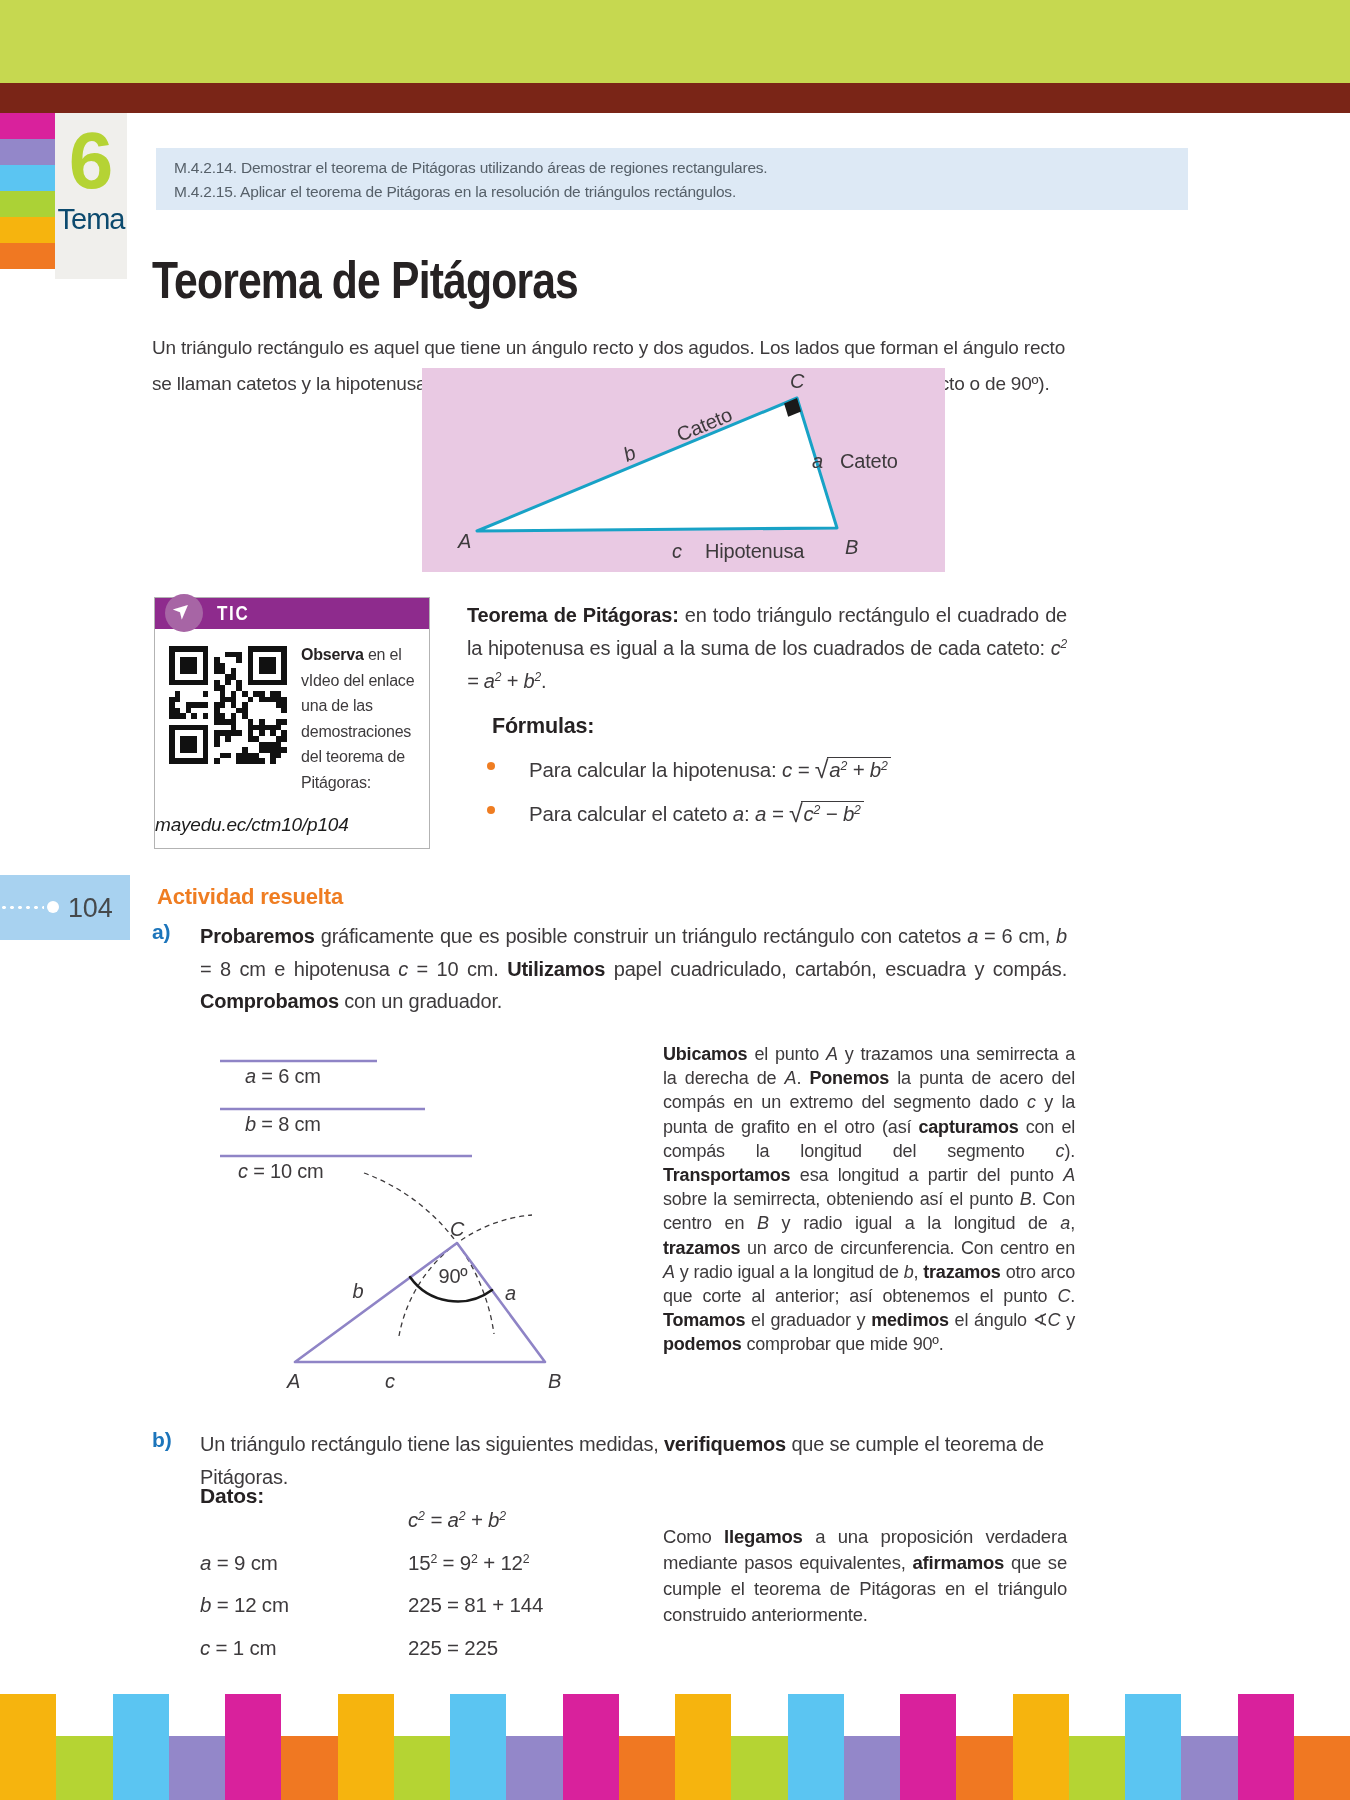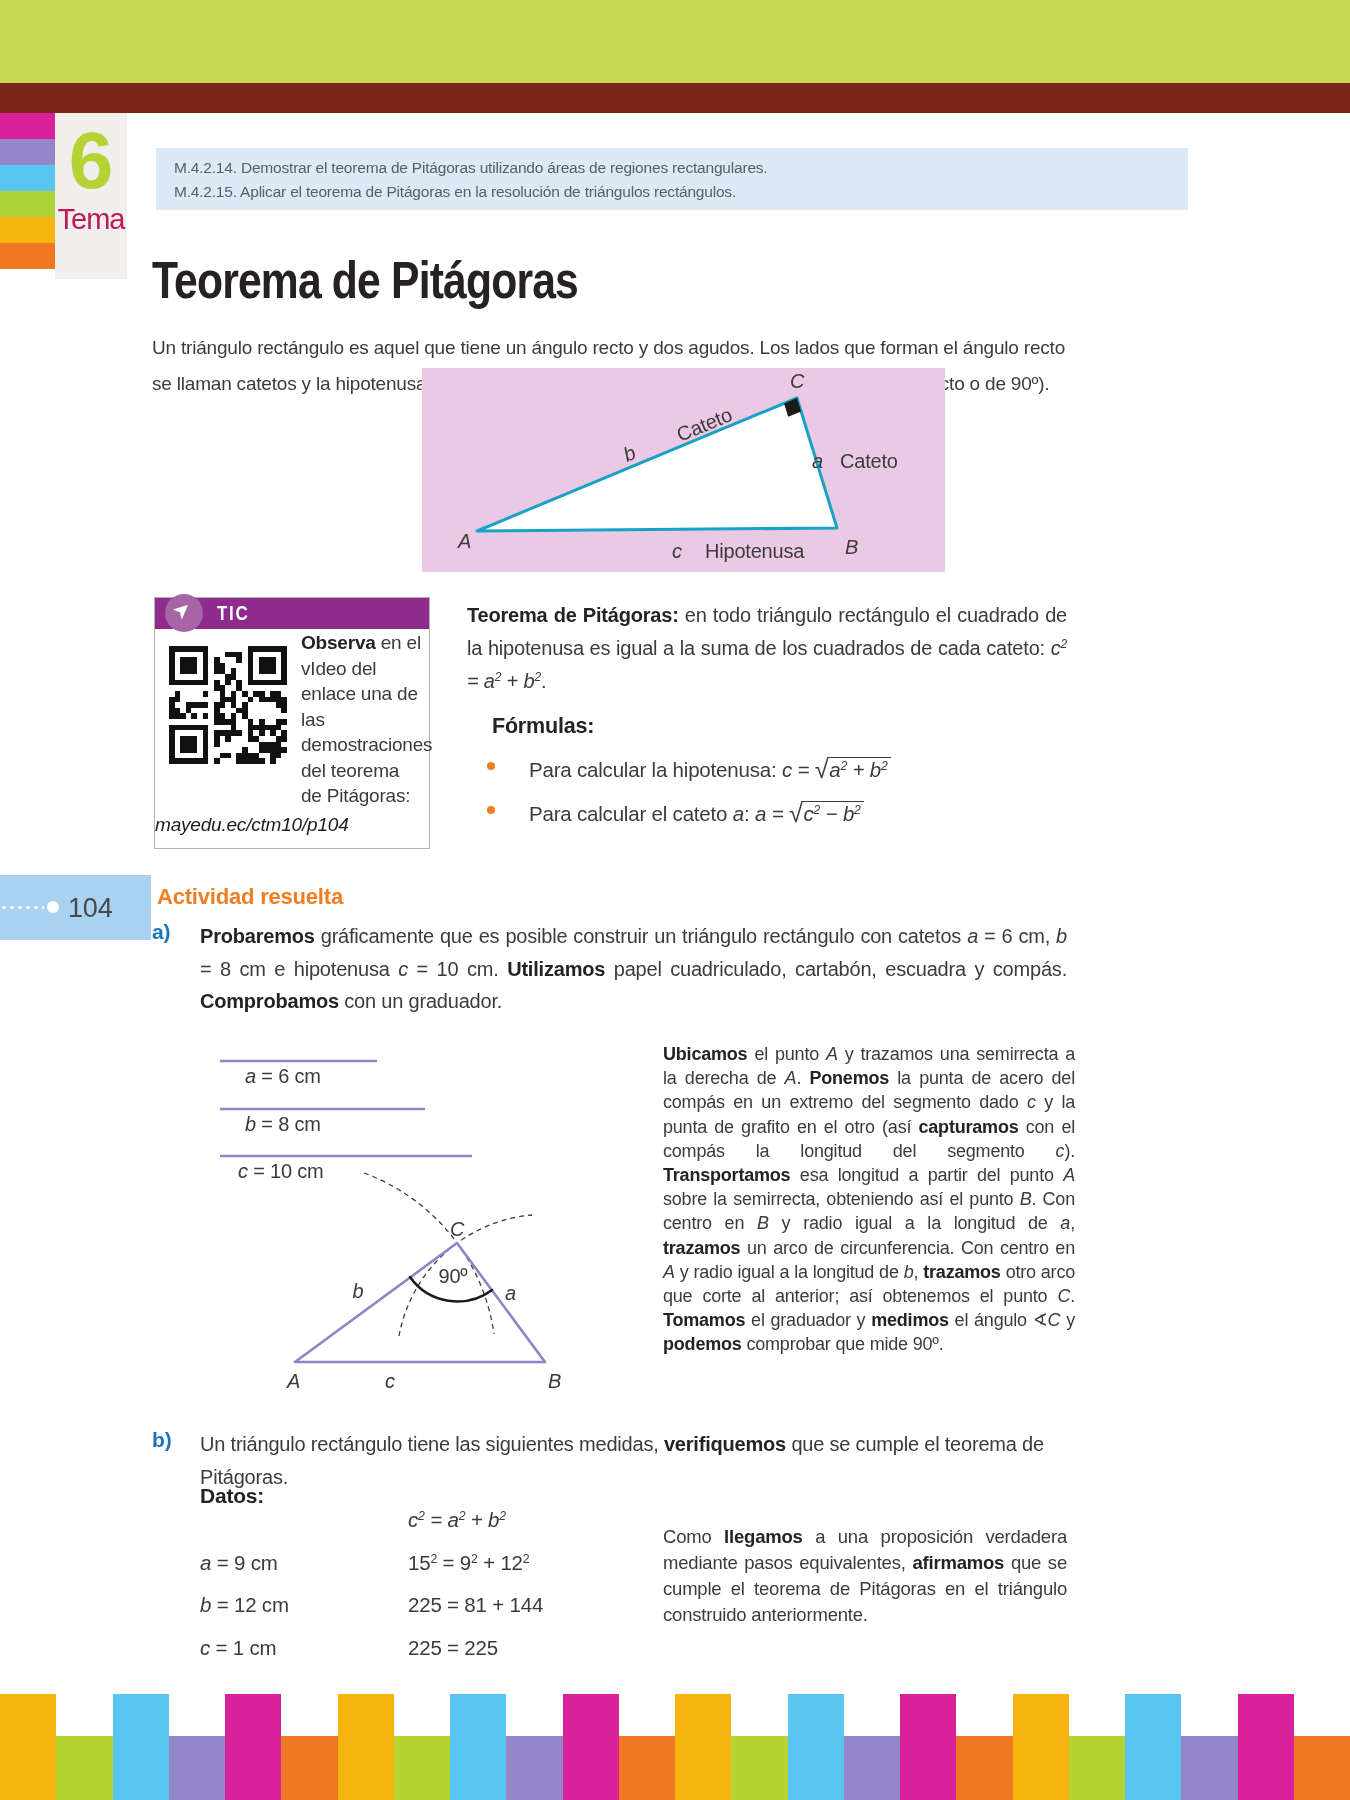--- a/index.html
+++ b/index.html
@@ -12,21 +12,21 @@
 
   
   .band-green{left:0;top:0;width:1350px;height:83px;background:#c6d850;}
   .band-maroon{left:0;top:83px;width:1350px;height:30px;background:#7a2517;}
 
   
   .stripes{left:0;top:113px;width:55px;}
   .stripe{width:55px;height:26px;}
   .tema-box{left:55px;top:113px;width:72px;height:166px;background:#f0efec;text-align:center;}
   .tema-number{font-size:80px;line-height:84px;color:#b5d334;font-weight:700;margin-top:6px;}
-  .tema-label{font-size:29px;color:#be185d;font-weight:400;letter-spacing:-1px;}
+  .tema-label{font-size:29px;color:#0c4a6e;font-weight:400;letter-spacing:-1px;}
 
   
   .objectives{left:156px;top:148px;width:1032px;height:62px;background:#dde9f5;
               padding:8px 0 0 18px;box-sizing:border-box;font-size:15.5px;line-height:24px;color:#566069;}
 
   .page-title{left:152px;top:250px;font-size:52px;font-weight:bold;color:#262223;
               transform:scaleX(.82);transform-origin:left top;letter-spacing:-1px;white-space:nowrap;}
 
   .intro{left:152px;top:330px;width:913px;font-size:19px;line-height:36px;text-align:justify;}
 
@@ -36,35 +36,35 @@
   .fig1 .lbl-it{font-style:italic;}
 
   
   .tic{left:154px;top:597px;width:276px;height:252px;border:1px solid #b3b3b3;background:#fff;box-sizing:border-box;}
   .tic-header{position:absolute;left:0;top:0;width:100%;height:31px;background:#8e2b8d;}
   .tic-circle{position:absolute;left:10px;top:-4px;width:38px;height:38px;border-radius:50%;background:#a765a5;}
   .cursor-arrow{position:absolute;left:8px;top:4px;color:#fff;font-size:21px;transform:rotate(-42deg);}
   .tic-title{position:absolute;left:62px;top:4px;color:#fff;font-weight:bold;font-size:20px;
              letter-spacing:2px;transform:scaleX(.85);transform-origin:left top;}
   .qr{position:absolute;left:14px;top:48px;}
-  .tic-text{position:absolute;left:146px;top:32px;width:122px;font-size:19px;line-height:25.5px;}
+  .tic-text{position:absolute;left:146px;top:44px;width:122px;font-size:16px;line-height:25.5px;}
   .tic-link{position:absolute;left:0;top:216px;width:100%;font-style:italic;
             font-size:19px;color:#1c1c1c;cursor:pointer;}
 
   
   .theorem{left:467px;top:599px;width:600px;}
   .theorem-para{font-size:20px;line-height:33px;text-align:justify;}
   .formulas-title{margin-top:16px;font-size:21.5px;font-weight:bold;color:#262223;margin-left:25px;}
   .formula{position:relative;padding-left:62px;margin-top:15px;font-size:20.5px;}
   .dot{position:absolute;left:20px;top:8px;width:8px;height:8px;border-radius:50%;background:#ef7d22;}
   .sqrt{font-style:italic;font-size:1.22em;position:relative;top:1px;margin-right:-1px;}
   .radicand{display:inline-block;border-top:1.6px solid #3d3a3c;padding:0 3px 0 2px;line-height:1.15;font-style:italic;}
 
   
-  .page-tab{left:0;top:875px;width:151px;height:65px;background:#a8d2f0;}
+  .page-tab{left:0;top:875px;width:130px;height:65px;background:#a8d2f0;}
   .leader{position:absolute;left:0;top:30px;width:44px;height:5px;
           background-image:radial-gradient(circle,#fff 1.7px,rgba(255,255,255,0) 1.9px);
           background-size:8px 5px;background-repeat:repeat-x;}
   .leader-dot{position:absolute;left:47px;top:26px;width:12px;height:12px;border-radius:50%;background:#fff;}
   .page-number{position:absolute;left:68px;top:18px;font-size:27px;color:#46494b;}
 
   .activity-heading{left:157px;top:884px;font-size:22px;font-weight:bold;color:#ef7d22;}
 
   .marker{font-weight:bold;color:#1c75bb;font-size:21px;}
   .item-a-marker{left:152px;top:920px;}

